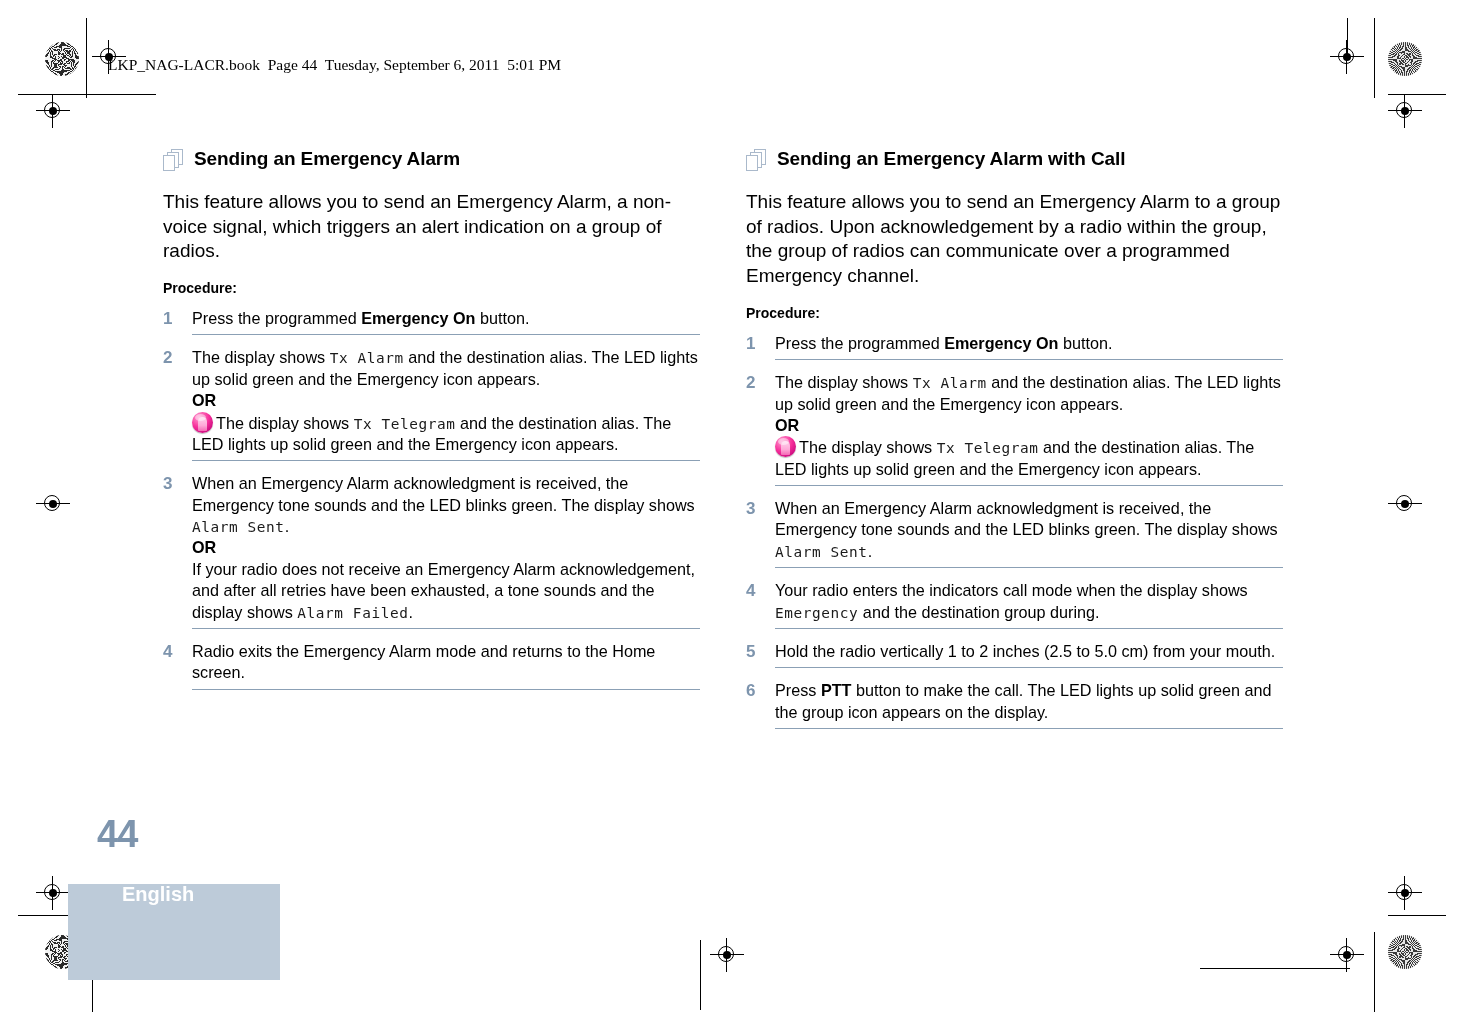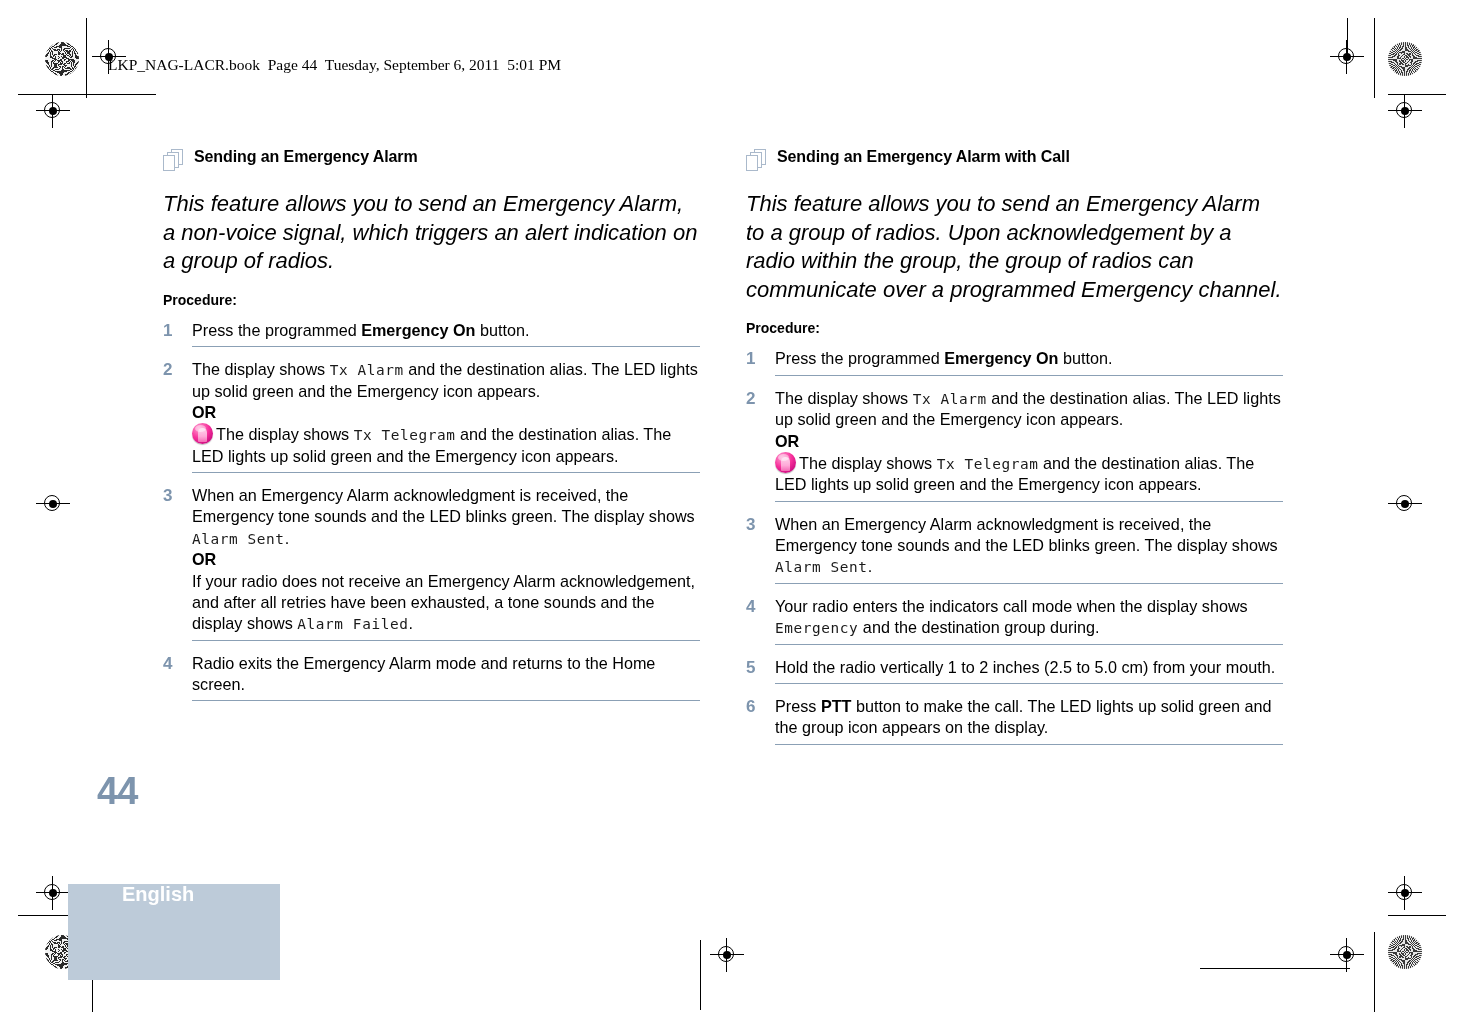--- a/index.html
+++ b/index.html
@@ -118,31 +118,30 @@
     width: 12px;
     height: 16px;
     background: #ffffff;
     border: 1.3px solid #aab9cb;
     box-sizing: border-box;
   }
   .pages-icon i.p1 { left: 8px; top: 0px; }
   .pages-icon i.p2 { left: 4px; top: 3px; }
   .pages-icon i.p3 { left: 0px; top: 6px; background:#fff; }
   .section-title {
-    font-size: 16px;
+    font-size: 19px;
     font-weight: bold;
     letter-spacing: -0.1px;
     line-height: 1.15;
   }
 
   .para {
-    font-size: 22px;
+    font-size: 19px;
     line-height: 1.30;
     margin: 0 0 16px 0;
-    font-style: italic;
   }
 
   .procedure-label {
     font-size: 14px;
     font-weight: bold;
     margin: 0 0 12px 0;
   }
 
   
   .steps { position: relative; }
@@ -233,21 +232,21 @@
     left: 122px;
     top: 884px;
     font-size: 20px;
     font-weight: bold;
     color: #ffffff;
     line-height: 1;
   }
   .page-number {
     position: absolute;
     left: 97px;
-    top: 772px;
+    top: 815px;
     font-size: 38px;
     font-weight: bold;
     color: #7d94ad;
     letter-spacing: -1px;
     line-height: 1;
   }
 </style>
 </head>
 <body>
 

